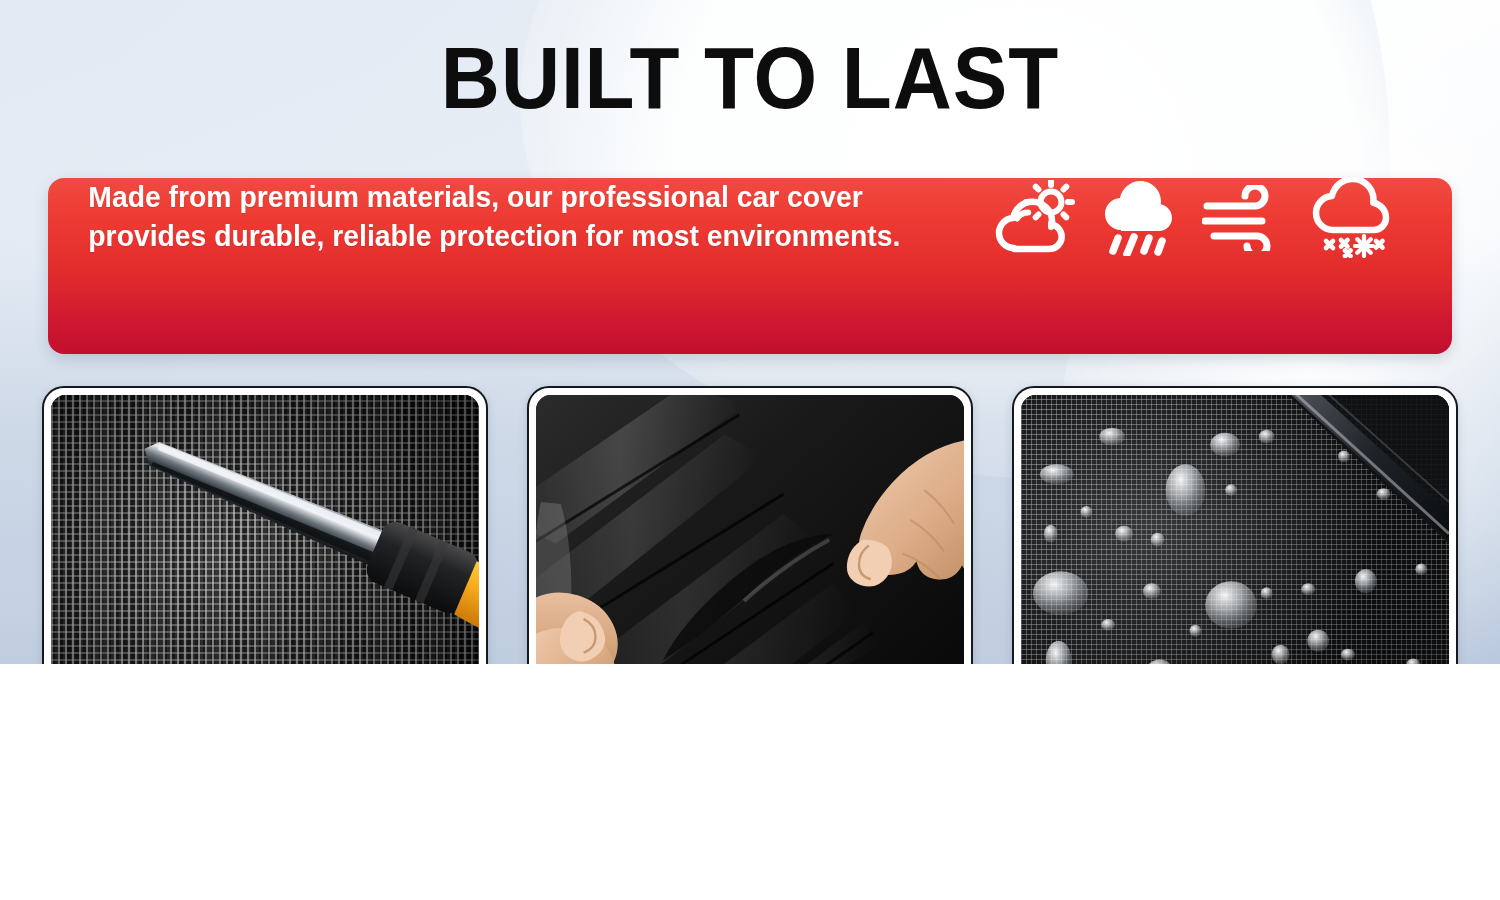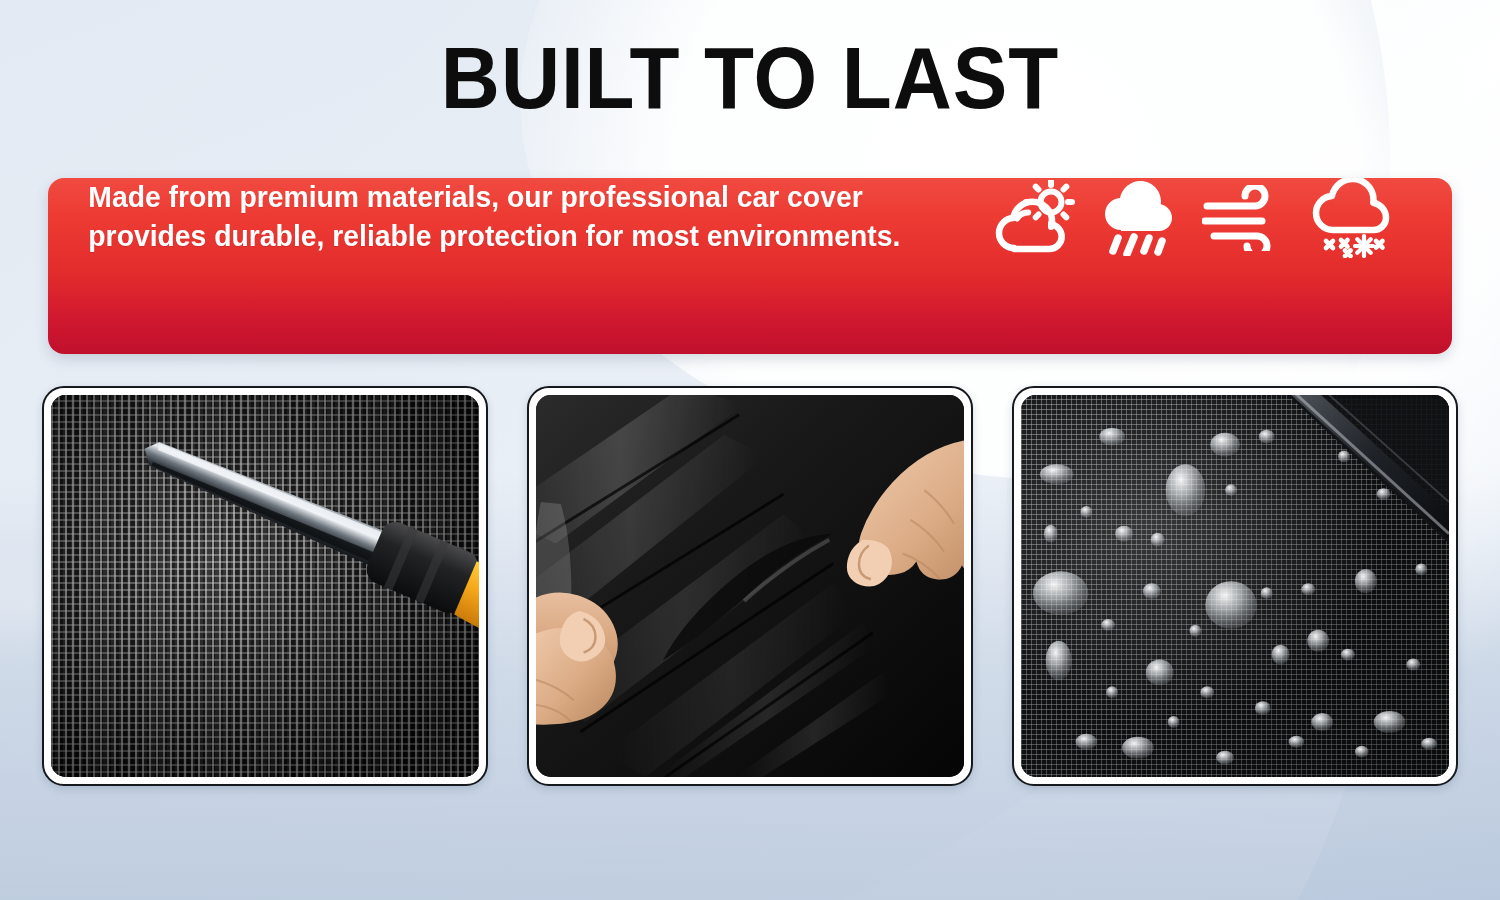--- a/index.html
+++ b/index.html
@@ -5,21 +5,21 @@
   * { margin:0; padding:0; box-sizing:border-box; }
 
   html, body {
     width:1500px; height:900px;
     overflow:hidden;
     font-family:"Liberation Sans", sans-serif;
   }
 
   #stage {
     position:relative;
-    width:1500px; height:900px;
+    width:1500px; height:664px;
     background:#f0abfc;
     overflow:hidden;
   }
 
   
   .bg-base {
     position:absolute; inset:0;
     background:
       linear-gradient(150deg,
         #dce5f0 0%,

